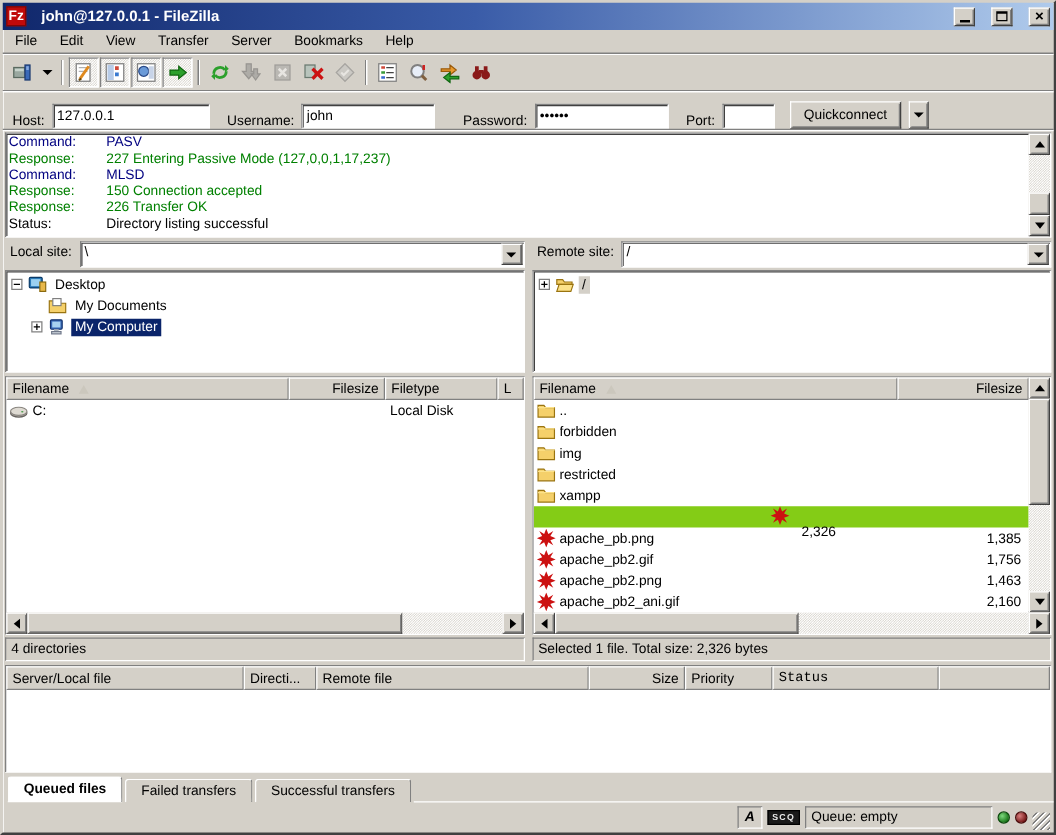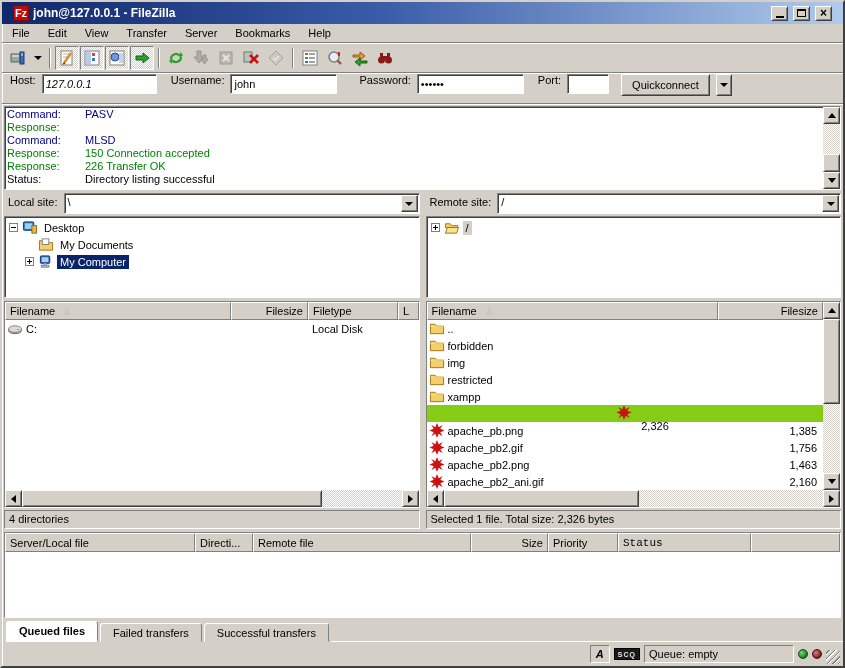--- a/index.html
+++ b/index.html
@@ -10,21 +10,21 @@
             border-color:#d4d0c8 #404040 #404040 #d4d0c8; box-shadow: inset 1px 1px 0 #fff;
             display:flex; flex-direction:column; overflow:hidden; }
   .groove { height:2px; background:linear-gradient(#808080 50%, #ffffff 50%); flex:none; }
 
   .dither { background-color:#fff;
     background-image: linear-gradient(45deg,#d4d0c8 25%,transparent 25%,transparent 75%,#d4d0c8 75%),
                       linear-gradient(45deg,#d4d0c8 25%,transparent 25%,transparent 75%,#d4d0c8 75%);
     background-size:2px 2px; background-position:0 0,1px 1px; }
 
   
-  .titlebar { height:22px; flex:none; display:flex; align-items:center; gap:4px; padding:0 11px;
+  .titlebar { height:22px; flex:none; display:flex; align-items:center; gap:12px; padding:0 3px;
               background:linear-gradient(90deg,#10276b 0%,#3a5ca8 45%,#b0cbec 100%); }
   .fz-logo { width:16px; height:16px; flex:none; background:#c00a0a; border:1px solid #7e0606;
              color:#fff; font-weight:bold; font-size:11px; display:flex; align-items:center; justify-content:center; }
   .title-text { color:#fff; font-weight:bold; font-size:12px; flex:1; white-space:nowrap; overflow:hidden; }
   .winbtn { width:17px; height:15px; background:#d4d0c8; border:1px solid; border-color:#fff #404040 #404040 #fff;
             box-shadow: inset 1px 1px 0 #d4d0c8, inset -1px -1px 0 #808080;
             display:flex; align-items:center; justify-content:center; margin-left:1px; }
   .glyph-min { width:8px; height:2px; background:#000; margin-top:7px; }
   .glyph-max { width:9px; height:8px; border:1px solid #000; border-top:2px solid #000; }
   .glyph-close { font-size:12px; font-weight:bold; line-height:10px; }
@@ -39,21 +39,21 @@
   .tbtn.pressed { border-color:#808080 #fff #fff #808080; background-color:#fff;
     background-image: linear-gradient(45deg,#d4d0c8 25%,transparent 25%,transparent 75%,#d4d0c8 75%),
                       linear-gradient(45deg,#d4d0c8 25%,transparent 25%,transparent 75%,#d4d0c8 75%);
     background-size:2px 2px; background-position:0 0,1px 1px; }
   .tbtn.disabled svg { filter:grayscale(1) opacity(.45); }
   .tsep { width:2px; height:20px; background:linear-gradient(90deg,#808080 50%,#fff 50%); margin:0 3px; flex:none; }
   .drop-arrow { width:0; height:0; border-left:4px solid transparent; border-right:4px solid transparent; border-top:4px solid #000; }
   .tbtn.narrow { width:14px; }
 
   
-  .quickbar { height:29px; flex:none; display:flex; align-items:flex-start; gap:6px; padding:0 8px; }
+  .quickbar { height:29px; flex:none; display:flex; align-items:flex-end; gap:6px; padding:0 8px; }
   .qc-label { white-space:nowrap; }
   .qc-input { height:20px; font:11px "Liberation Sans",sans-serif; padding:2px 3px; outline:none;
               border:1px solid; border-color:#808080 #fff #fff #808080; box-shadow: inset 1px 1px 0 #404040; background:#fff; }
   .btn { height:22px; background:#d4d0c8; border:1px solid; border-color:#fff #404040 #404040 #fff;
          box-shadow: inset 1px 1px 0 #d4d0c8, inset -1px -1px 0 #808080;
          font:11px "Liberation Sans",sans-serif; padding:0 10px; display:flex; align-items:center; }
   .qc-dd { width:16px; padding:0; justify-content:center; }
 
   
   .logwrap { height:84px; flex:none; margin:1px 2px; display:flex; background:#fff;
@@ -293,21 +293,21 @@
         <rect x="11" y="4" width="3" height="6" fill="#8a1a1a"></rect>
         <rect x="7" y="7" width="4" height="3" fill="#8a1a1a"></rect>
       </svg>
     </div>
   </div>
 
   <div class="groove"></div>
 
   <div class="quickbar">
     <span class="qc-label">Host:</span>
-    <input class="qc-input" style="width: 115px; font-style: italic;" value="127.0.0.1">
+    <input class="qc-input" style="width: 126px;" value="127.0.0.1">
     <span class="qc-label" style="margin-left:8px">Username:</span>
     <input class="qc-input" style="width: 107px;" value="john">
     <span class="qc-label" style="margin-left:16px">Password:</span>
     <input class="qc-input" style="width: 107px;" value="••••••">
     <span class="qc-label" style="margin-left:8px">Port:</span>
     <input class="qc-input" style="width: 42px;" value="">
     <button class="btn" style="margin-left:6px">Quickconnect</button>
     <button class="btn qc-dd">
         <span class="drop-arrow"></span>
       </button>
@@ -316,20 +316,21 @@
   <div class="groove"></div>
 
   <div class="logwrap">
     <div class="log">
       <div class="log-line cmd">
           <span class="log-label">Command:</span>
           <span>PASV</span>
         </div>
       <div class="log-line rsp">
           <span class="log-label">Response:</span>
+          <span>227 Entering Passive Mode (127,0,0,1,17,237)</span>
         </div>
       <div class="log-line cmd">
           <span class="log-label">Command:</span>
           <span>MLSD</span>
         </div>
       <div class="log-line rsp">
           <span class="log-label">Response:</span>
           <span>150 Connection accepted</span>
         </div>
       <div class="log-line rsp">

